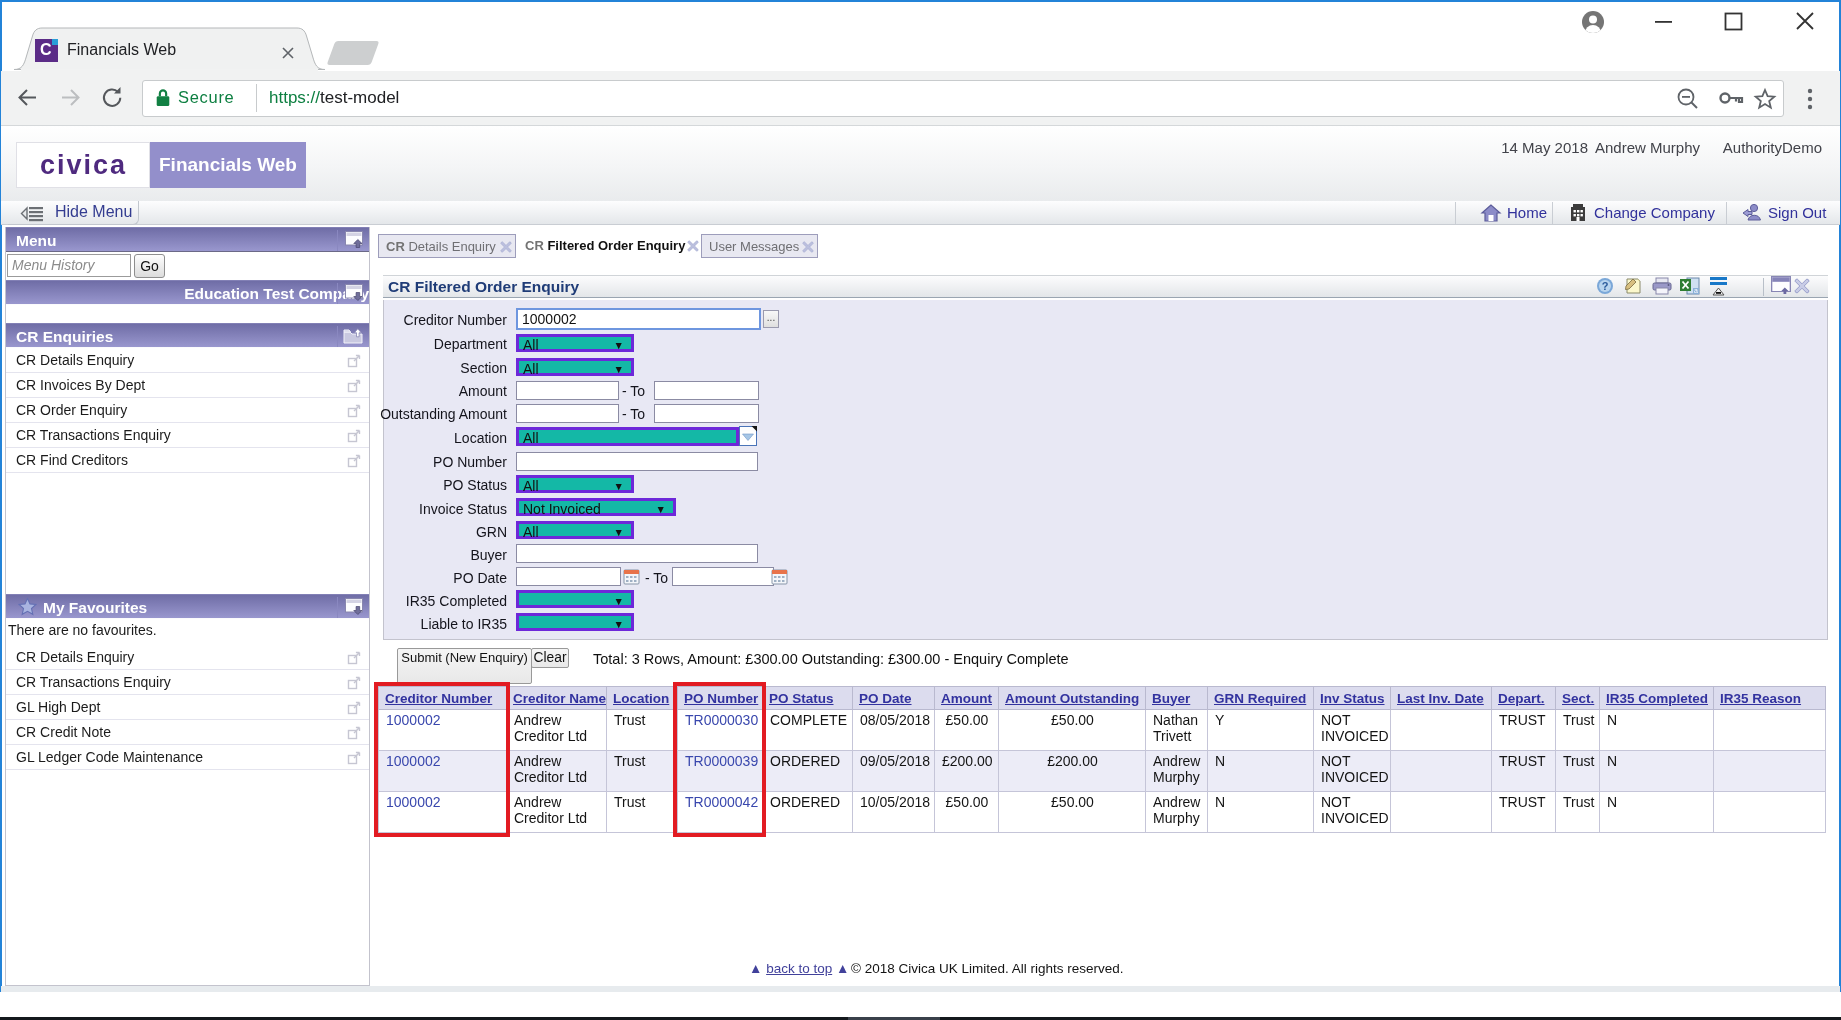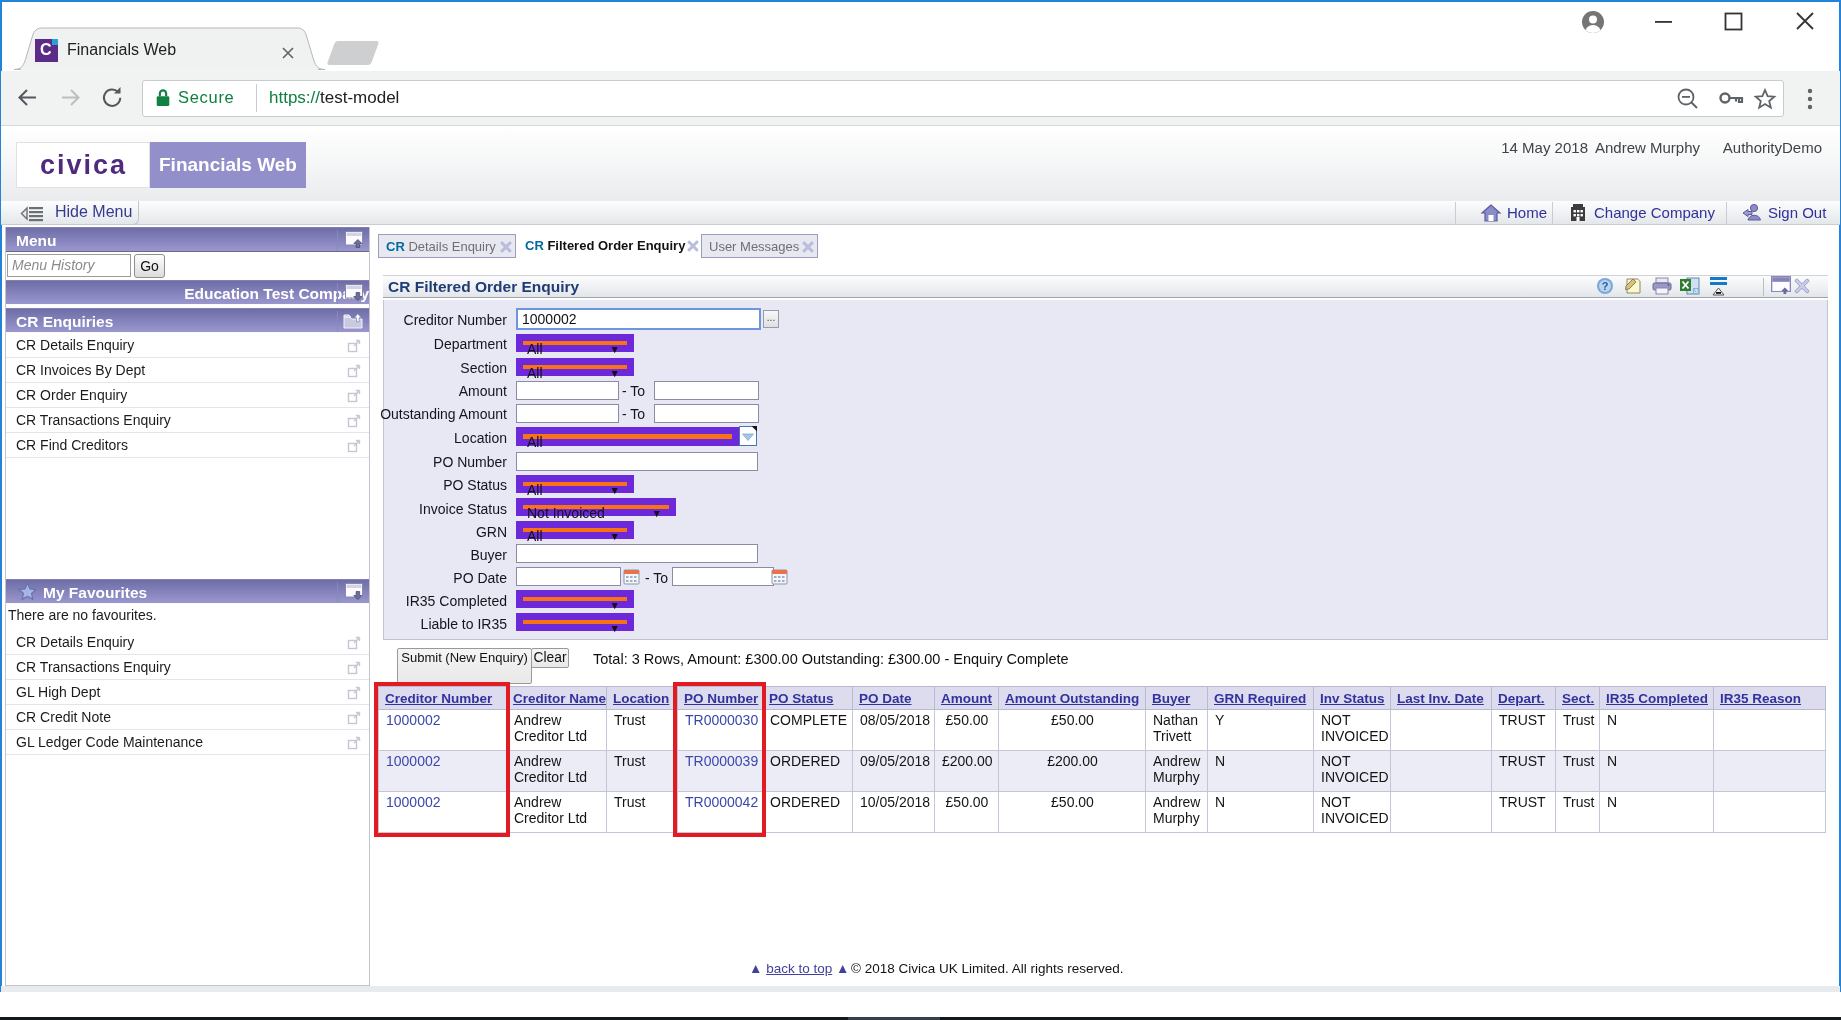--- a/index.html
+++ b/index.html
@@ -58,33 +58,33 @@
 .xicon { position:absolute; right:7px; top:5px; width:15px; height:15px; }
 #searchrow { position:relative; width:100%; height:28px; background:#fff; }
 #msearch { position:absolute; left:1px; top:2px; width:124px; height:23px; border:1px solid #9b9b9b; font-style:italic; color:#8b8b8b; font-size:14px; padding-left:4px; line-height:21px; background:#fff; }
 #gobtn { position:absolute; left:128px; top:2px; width:31px; height:24px; background:linear-gradient(#fefefe,#dcdcdc); border:1px solid #8e8e8e; border-radius:3px; text-align:center; font-size:14px; color:#111; line-height:22px; }
 #nofav { position:relative; width:100%; height:26px; font-size:14px; color:#1b1b1b; }
 #nofav span { position:absolute; left:2px; top:3px; }
 
 #main { left:378px; top:226px; width:1453px; height:760px; background:#fff; }
 
 .apptab { position:absolute; top:8px; height:24px; background:#e8e8f1; border:1px solid #9d9dbb; font-size:13px; color:#6f6f73; }
-.apptab b.cr { color:#0369a1; font-weight:bold; }
+.apptab b.cr { color:#737373; font-weight:bold; }
 .apptab .lbl { position:absolute; left:7px; top:4px; white-space:nowrap; }
 #atab1 { left:0px; width:138px; }
 #atab2 { left:140px; width:184px; background:#fff; border:none; color:#111; font-weight:bold; }
 #atab3 { left:323px; width:117px; }
 
 #secthead { position:absolute; left:5px; top:49px; width:1445px; height:23px; background:linear-gradient(#fcfcfd,#e3e6e9); border-top:1px solid #d0d4d8; border-bottom:1px solid #9aa5b1; }
 #secthead .t { position:absolute; left:5px; top:2px; font-size:15.5px; font-weight:bold; color:#1f3c77; }
 
 #formbox { position:absolute; left:5px; top:74px; width:1445px; height:340px; background:#e8e8f4; border:1px solid #c3c3cd; border-top:none; }
 .flabel { position:absolute; right:1320px; text-align:right; font-size:14px; color:#14141c; white-space:nowrap; }
 .finput { position:absolute; background:#fff; border:1px solid #8b8ba3; height:19px; }
-.fsel { position:absolute; background:#f97316; border:7px solid #6d28d9; height:18px; font-size:14px; color:#111; }
+.fsel { position:absolute; background:#14b8a6; border:3px solid #6d28d9; height:18px; font-size:14px; color:#111; }
 .fsel .v { position:absolute; left:4px; top:0px; }
 .fsel .ar { position:absolute; right:7px; top:2px; font-size:10.5px; color:#111; }
 .toto { position:absolute; font-size:14px; color:#14141c; }
 .cal { position:absolute; width:17px; height:17px; }
 
 #btnrow { position:absolute; left:5px; top:422px; width:1445px; height:26px; }
 .pbtn { position:absolute; background:linear-gradient(#f5f5f5,#e8e8e8); border:1px solid #999; border-radius:2px; font-size:14px; color:#111; text-align:center; }
 #totaltxt { position:absolute; left:210px; top:3px; font-size:14.5px; color:#101010; }
 
 #rtable { position:absolute; left:0px; top:460px; border-collapse:collapse; table-layout:fixed; width:1448px; }
@@ -234,21 +234,21 @@
       </div>
     <div id="searchrow">
         <span id="msearch">Menu History</span>
         <span id="gobtn">Go</span>
       </div>
     <div class="phead" style="text-align:right"><span style="position:relative;top:4px">Education Test Company</span><span class="icnsep"></span><svg class="wicon" viewBox="0 0 18 17">
           <rect x="0.5" y="0.5" width="17" height="13.5" fill="#fdfdff" stroke="#8886ae"></rect>
           <rect x="1.5" y="1.5" width="15" height="3.5" fill="#d4d3e4"></rect>
           <path d="M12.8 16.5 L17 12.5 h-2.3 v-4 h-3.6 v4 h-2.3 z" fill="#6f6d9a" stroke="#47456e" stroke-width="0.7"></path>
         </svg></div>
-    <div class="phead" style="margin-top:3px">
+    <div class="phead" style="margin-top:18px">
         <span class="ttl">CR Enquiries</span>
         <span class="icnsep"></span>
         <svg class="wicon" style="width:20px;height:17px" viewBox="0 0 20 17">
           <path d="M1 5 h6 l2 2 h10 v9 h-18 z" fill="#c9c9e0" stroke="#f2f2fa"></path>
           <path d="M1 5 v-2 h5 l1.5 2 z" fill="#c9c9e0" stroke="#f2f2fa"></path>
           <path d="M14.5 8 l3.5 -4 3.5 4 h-2.2 v4 h-2.6 v-4 z" fill="#fff" stroke="#8886b4" stroke-width="0.8" transform="translate(-3.2 -2.2)"></path>
         </svg>
       </div>
     <div class="mitem">
         <span>CR Details Enquiry</span>

